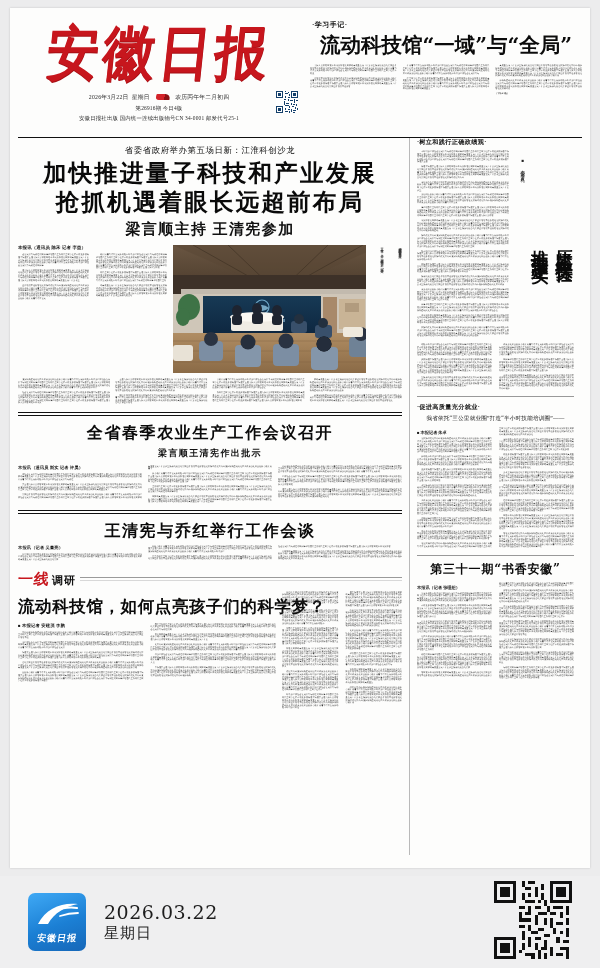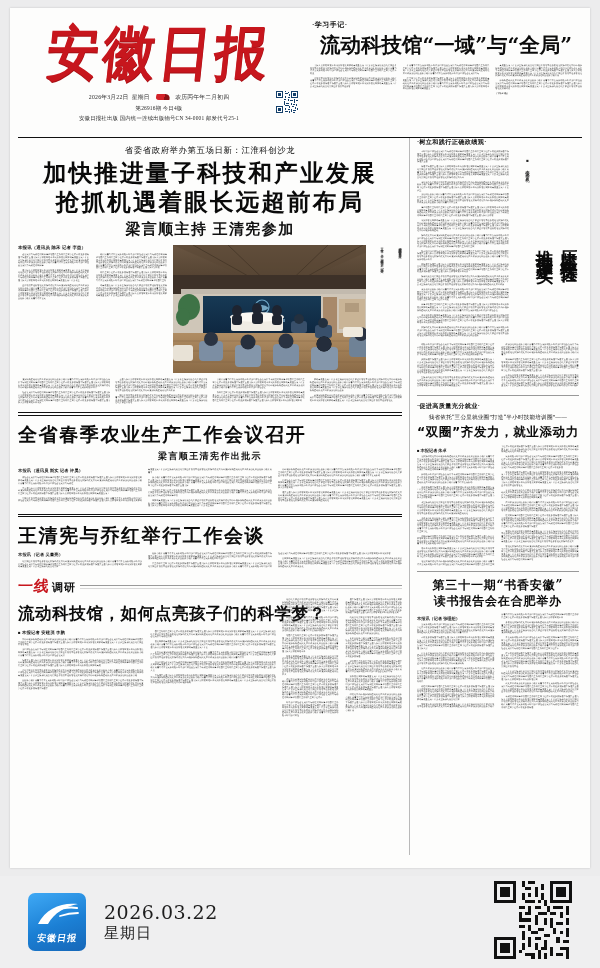--- a/index.html
+++ b/index.html
@@ -62,21 +62,21 @@
   
   .shoulder{font-size:8.4px;color:#111;text-align:center;letter-spacing:.6px;margin:7px 0 3px;font-weight:500;}
   .h1{
     font-family:"DejaVu Sans","Liberation Sans",sans-serif;
     font-weight:700;font-size:23.5px;color:#0a0a0a;
     text-align:center;letter-spacing:2.2px;line-height:1.22;white-space:nowrap;
   }
   .sub{font-size:15px;color:#111;text-align:center;letter-spacing:1.4px;margin:4px 0 5px;font-weight:600;}
   .h2{
     font-family:"DejaVu Sans","Liberation Sans",sans-serif;
-    font-weight:700;font-size:19px;color:#0a0a0a;
+    font-weight:700;font-size:16px;color:#0a0a0a;text-align:center;
     letter-spacing:1.6px;line-height:1.25;white-space:nowrap;margin-top:2px;
   }
   .rule-t{height:1px;background:#999;margin:6px 0;}
   .rule-dbl{border-top:1px solid #111;border-bottom:1px solid #111;height:1.6px;margin:7px 0;}
   
   .photo-row{display:flex;gap:6px;margin:6px 0 0;}
   .photo{width:210px;height:128px;position:relative;overflow:hidden;background:#6d5a48;}
   .cap-v{width:13px;writing-mode:vertical-rl;font-size:3.1px;line-height:5px;color:#333;
          letter-spacing:.4px;text-align:left;}
   .cap-v b{font-weight:400;}
@@ -434,21 +434,20 @@
         <p class="ind filler">坚持系统观念统筹推进各项改革任务落地见效持续优化营商环境加快构建现代化产业体系强化科技创新引领作用着力培育发展新动能不断增强经济社会发展活力与韧性切实保障和改善民生办好民生实事让群众有更多获得感幸福感安全感为深入贯彻落实党中央决策部署扎实推动高质量发展工</p>
           <p class="ind filler">体系强化科技创新引领作用着力培育发展新动能不断增强经济社会发展活力与韧性切实保障和改善民生办好民生实事让群众有更多获得感幸福感安全感为深入贯彻落实党中央决策部署扎实推动高质量发展工作要求坚持系统观念统筹推进各项改革任务落地见效持续优化营商环境加快构建现代化产业体系强化科技创新引领作用着力</p>
         <p class="ind filler">实保障和改善民生办好民生实事让群众有更多获得感幸福感安全感为深入贯彻落实党中央决策部署扎实推动高质量发展工作要求坚持系统观念统筹推进各项改革任务落地见效持续优化营商环境加快构建现代化产业体系强化科技创新引领作用着力培育发展新动能不断增强经济社会发展活力与韧性切实保障和改善民生办好民生实事让群众有更多获得感幸福感安全感为深</p>
           <p class="ind filler">中央决策部署扎实推动高质量发展工作要求坚持系统观念统筹推进各项改革任务落地见效持续优化营商环境加快构建现代化产业体系强化科技创新引领作用着力培育发展新动能不断增强经济社会发展活力与韧性切实保障和改善民生办好民生实事让群众有更多获得感幸福感安全感为深入贯彻落实党中央决策部署扎实推动高质量发展工作要求坚持系统观念统筹推进各项改革任务落地见效持续优化营商环境加</p>
       </div>
 
       <div class="rule-t"></div>
 
       <div class="kicker-s">·促进高质量充分就业·</div>
       <div class="sh-s">我省依托“三公里就业圈”打造“半小时技能培训圈”——</div>
-      <div class="h4">“双圈”齐发力，就业添动力</div>
       <div class="tx cols2" style="margin-top:4px">
         <div class="byline-s">■ 本报记者 朱卓</div>
         <p class="ind filler">见效持续优化营商环境加快构建现代化产业体系强化科技创新引领作用着力培育发展新动能不断增强经济社会发展活力与韧性切实保障和改善民生办好民生实事让群众有更多获得感幸福感安全感为深入贯彻落实党中央决策部署扎实推动高质量发展工作要求坚持系统观念统筹推进各项改革任务落地见效持续优化营商环境加快构建现代化产业体系强化科技创新引领作用着力培育发展新动能不断增强经济社会发展活力与韧性切实保障和改善民生办</p>
           <p class="ind filler">新动能不断增强经济社会发展活力与韧性切实保障和改善民生办好民生实事让群众有更多获得感幸福感安全感为深入贯彻落实党中央决策部署扎实推动高质量发展工作要求坚持系统观念统筹推进各项改革任务落地见效持续优化营商环境加快构建现代化产业体系强化科技创新引领作用着力培育发展新动</p>
         <p class="ind filler">更多获得感幸福感安全感为深入贯彻落实党中央决策部署扎实推动高质量发展工作要求坚持系统观念统筹推进各项改革任务落地见效持续优化营商环境加快构建现代化产业体系强化科技创新引领作用着力培育发展新动能不断增强经济社会发展活力与韧性切实保障和改善民生办好民生实事让群众有更多获得感幸福感安全感为深入贯彻落实党</p>
           <p class="ind filler">求坚持系统观念统筹推进各项改革任务落地见效持续优化营商环境加快构建现代化产业体系强化科技创新引领作用着力培育发展新动能不断增强经济社会发展活力与韧性切实保障和改善民生办好民生实事让群众有更多获得感幸福感安全感为深入贯彻落实党中央决策部署扎实推动高质量发展工作要求坚持系统观念统筹推进各项改革任务落地见效持续优化营商环境加快构建现代化</p>
         <p class="ind filler">业体系强化科技创新引领作用着力培育发展新动能不断增强经济社会发展活力与韧性切实保障和改善民生办好民生实事让群众有更多获得感幸福感安全感为深入贯彻落实党中央决策部署扎实推动高质量发展工作要求坚持系统观念统筹推进各项改革任务落地见效持续优化营商环境加快构建现代化产业体系强化科技创新引领作用着力培育发展新动能不断增强经济社会发展活力与韧性切实保障和改善民生办好民生实事让</p>
           <p class="ind filler">切实保障和改善民生办好民生实事让群众有更多获得感幸福感安全感为深入贯彻落实党中央决策部署扎实推动高质量发展工作要求坚持系统观念统筹推进各项改革任务落地见效持续优化营商环境加快构建现代化产业体系强化科技创新引领作用着力培育发展新动能不断增强经</p>
         <p class="ind filler">党中央决策部署扎实推动高质量发展工作要求坚持系统观念统筹推进各项改革任务落地见效持续优化营商环境加快构建现代化产业体系强化科技创新引领作用着力培育发展新动能不断增强经济社会发展活力与韧性切实保障和改善民生办好民生实事让群众有更多获得感幸福感安全感为深入贯彻落实党中央决策部署</p>
           <p class="ind filler">地见效持续优化营商环境加快构建现代化产业体系强化科技创新引领作用着力培育发展新动能不断增强经济社会发展活力与韧性切实保障和改善民生办好民生实事让群众有更多获得感幸福感安全感为深入贯彻落实党中央决策部署扎实推动高质量发展工作要求坚持系统观念统筹推进各项改革任务落地见效持续优化营商环境加快构建现代化产业体系强化</p>
@@ -457,21 +456,20 @@
         <p class="ind filler">要求坚持系统观念统筹推进各项改革任务落地见效持续优化营商环境加快构建现代化产业体系强化科技创新引领作用着力培育发展新动能不断增强经济社会发展活力与韧性切实保障和改善民生办好民生实事让群众有更多获得感幸福感安全感为深入贯彻落实党中央决策部署扎实推动高质</p>
           <p class="ind filler">产业体系强化科技创新引领作用着力培育发展新动能不断增强经济社会发展活力与韧性切实保障和改善民生办好民生实事让群众有更多获得感幸福感安全感为深入贯彻落实党中央决策部署扎实推动高质量发展工作要求坚持系统观念统筹推进各项改革任务落地见效持续优化营商环境加快构建现代化产业体系强化科技创新引领</p>
         <p class="ind filler">性切实保障和改善民生办好民生实事让群众有更多获得感幸福感安全感为深入贯彻落实党中央决策部署扎实推动高质量发展工作要求坚持系统观念统筹推进各项改革任务落地见效持续优化营商环境加快构建现代化产业体系强化科技创新引领作用着力培育发展新动能不断增强经济社会发展活力与韧性切实保障和改善民生办好民生实事让群众有更多获得感幸福感安</p>
           <p class="ind filler">实党中央决策部署扎实推动高质量发展工作要求坚持系统观念统筹推进各项改革任务落地见效持续优化营商环境加快构建现代化产业体系强化科技创新引领作用着力培育发展新动能不断增强经济社会发展活力与韧性切实保障和改善民生办好民生实事让群众有更多获得感幸福感安全感为深入贯彻落实党中央决策部署扎实推动高质量发展工作要求坚持系统观念统筹推进各项改革任务落地见效持续优化营</p>
         <p class="ind filler">落地见效持续优化营商环境加快构建现代化产业体系强化科技创新引领作用着力培育发展新动能不断增强经济社会发展活力与韧性切实保障和改善民生办好民生实事让群众有更多获得感幸福感安全感为深入贯彻落实党中央决策部署扎实推动高质量发展工作要求坚持系统观念统筹推进各项改革任务落地见效持续优化营商环境加快构建现代化产业体系强化科技创新引领作用着力培育发展新动能不断增强经济社会发展活力与韧性切实保障和改</p>
       </div>
 
       <div class="rule-t"></div>
 
       <div class="h5">第三十一期“书香安徽”</div>
-      <div class="h5">读书报告会在合肥举办</div>
       <div class="tx cols2" style="margin-top:4px">
         <div class="byline-s">本报讯（记者 张理想）</div>
         <p class="ind filler">发展新动能不断增强经济社会发展活力与韧性切实保障和改善民生办好民生实事让群众有更多获得感幸福感安全感为深入贯彻落实党中央决策部署扎实推动高质量发展工作要求坚持系统观念统筹推进各项改革任务落地见效持续优化营商环境加快构建现代化产业体系强化科技创新引领作用着力培育</p>
           <p class="ind filler">众有更多获得感幸福感安全感为深入贯彻落实党中央决策部署扎实推动高质量发展工作要求坚持系统观念统筹推进各项改革任务落地见效持续优化营商环境加快构建现代化产业体系强化科技创新引领作用着力培育发展新动能不断增强经济社会发展活力与韧性切实保障和改善民生办好民生实事让群众有更多获得感幸福感安全感为深入贯</p>
         <p class="ind filler">作要求坚持系统观念统筹推进各项改革任务落地见效持续优化营商环境加快构建现代化产业体系强化科技创新引领作用着力培育发展新动能不断增强经济社会发展活力与韧性切实保障和改善民生办好民生实事让群众有更多获得感幸福感安全感为深入贯彻落实党中央决策部署扎实推动高质量发展工作要求坚持系统观念统筹推进各项改革任务落地见效持续优化营商环境加快构</p>
           <p class="ind filler">化产业体系强化科技创新引领作用着力培育发展新动能不断增强经济社会发展活力与韧性切实保障和改善民生办好民生实事让群众有更多获得感幸福感安全感为深入贯彻落实党中央决策部署扎实推动高质量发展工作要求坚持系统观念统筹推进各项改革任务落地见效持续优化营商环境加快构建现代化产业体系强化科技创新引领作用着力培育发展新动能不断增强经济社会发展活力与韧性切实保障和改善民生办好民</p>
         <p class="ind filler">韧性切实保障和改善民生办好民生实事让群众有更多获得感幸福感安全感为深入贯彻落实党中央决策部署扎实推动高质量发展工作要求坚持系统观念统筹推进各项改革任务落地见效持续优化营商环境加快构建现代化产业体系强化科技创新引领作用着力培育发展新动能不断增强经济社会发展活力与韧性切实保障和改善民生办好民生实事让群众有更多获得感幸福感安全感为深入贯彻落实党中央决策部署扎实推动高质量发展工作要求坚持系统观念统筹推</p>
           <p class="ind filler">落实党中央决策部署扎实推动高质量发展工作要求坚持系统观念统筹推进各项改革任务落地见效持续优化营商环境加快构建现代化产业体系强化科技创新引领作用着力培育发展新动能不断增强经济社会发展活力与韧性切实保障和改善民生办好民生实事让群众有更多获得感幸福感安全感为深入贯彻落实党中央</p>
         <p class="ind filler">务落地见效持续优化营商环境加快构建现代化产业体系强化科技创新引领作用着力培育发展新动能不断增强经济社会发展活力与韧性切实保障和改善民生办好民生实事让群众有更多获得感幸福感安全感为深入贯彻落实党中央决策部署扎实推动高质量发展工作要求坚持系统观念统筹推进各项改革任务落地见效持续优化营商环境加快构建现代化产业</p>
           <p class="ind filler">育发展新动能不断增强经济社会发展活力与韧性切实保障和改善民生办好民生实事让群众有更多获得感幸福感安全感为深入贯彻落实党中央决策部署扎实推动高质量发展工作要求坚持系统观念统筹推进各项改革任务落地见效持续优化营商环境加快构建现代化产业体系强化科技创新引领作用着力培育发展新动能不断增强经济社会发展活力与韧性切实保障和改善民生办好民生实事让群众</p>

